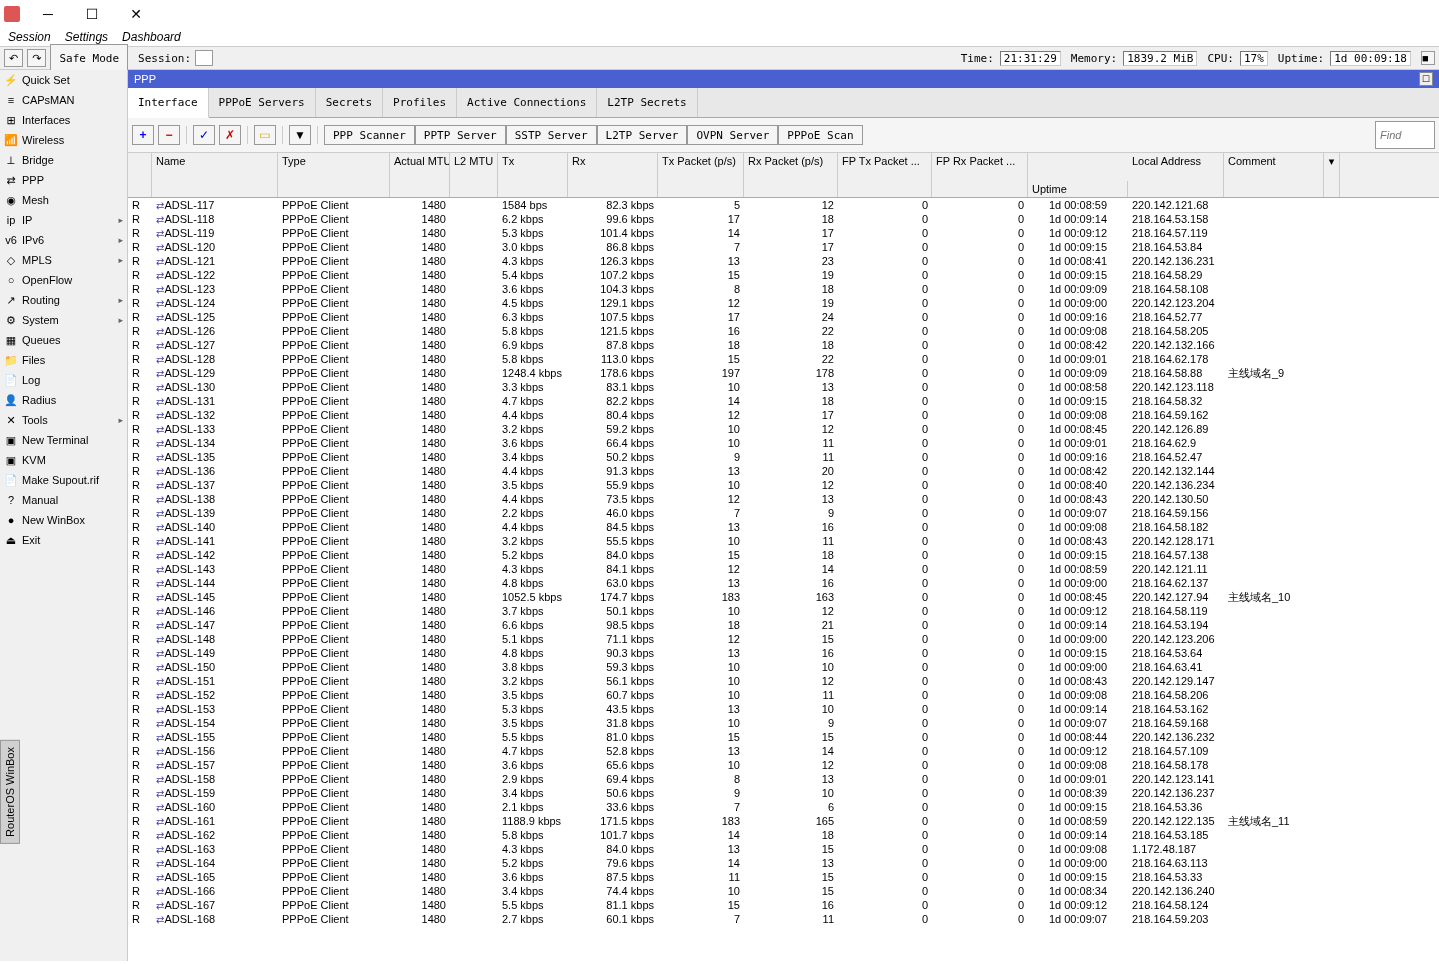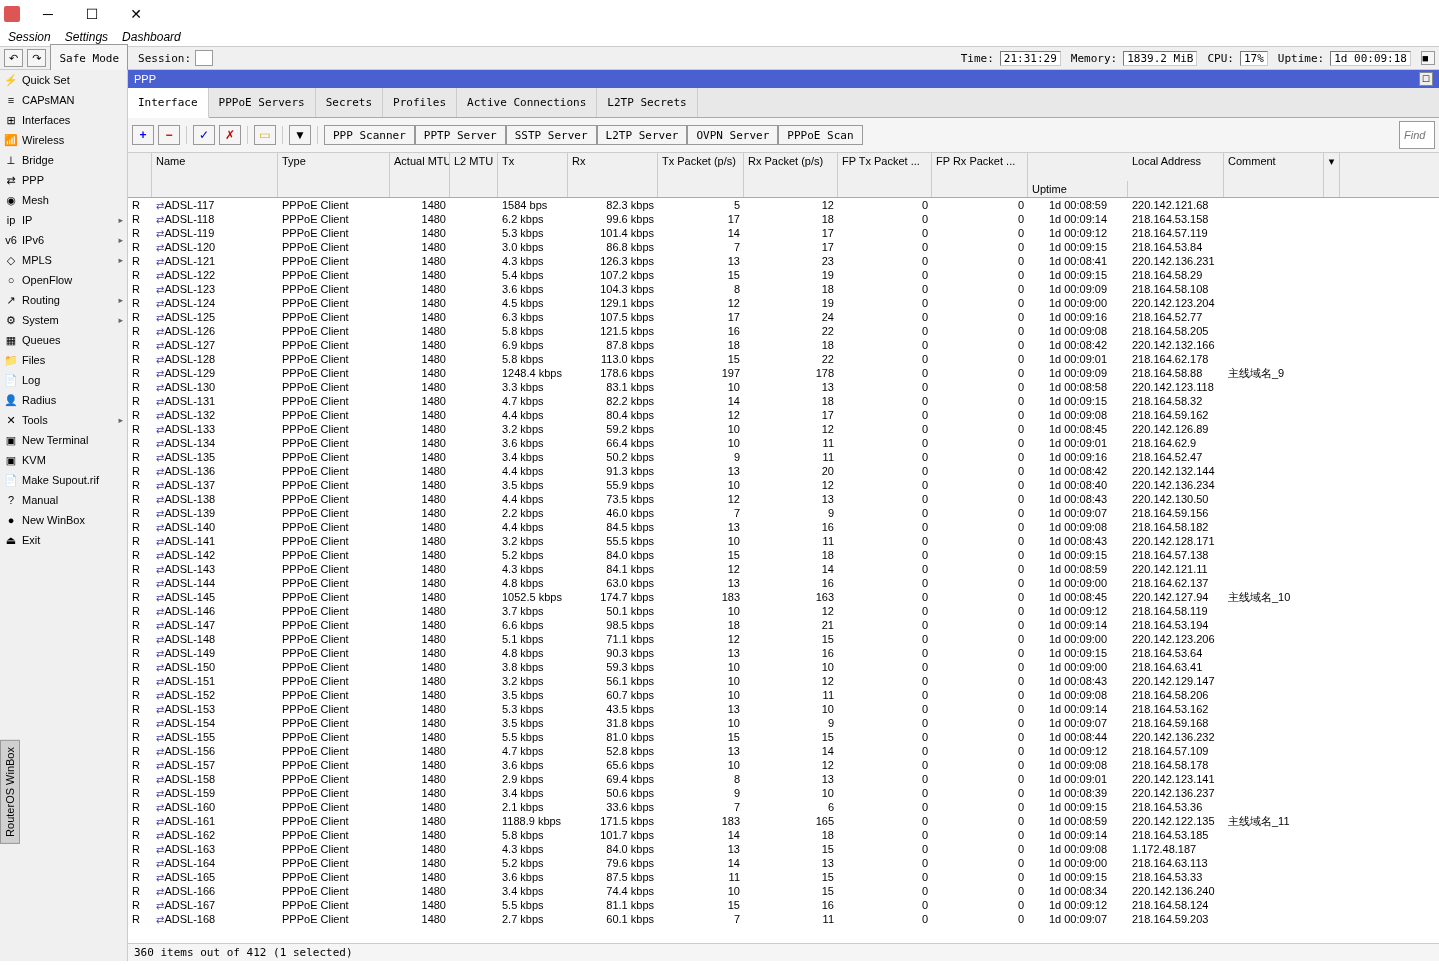--- a/index.html
+++ b/index.html
@@ -40,21 +40,21 @@
 
 .tabs { display: flex; background: #e8e8e8; border-bottom: 1px solid #aaa; }
 .tabs .tab { padding: 8px 10px; font-family: monospace; font-size: 11px; border-right: 1px solid #ccc; cursor: default; }
 .tabs .tab.active { background: #fff; border-bottom: 1px solid #fff; margin-bottom: -1px; }
 
 .tb2 { display: flex; align-items: center; gap: 4px; padding: 3px 4px; border-bottom: 1px solid #ccc; background: #f5f5f5; }
 .tb2 .ibtn { width: 22px; height: 20px; border: 1px solid #999; background: #f5f5f5; display: flex; align-items: center; justify-content: center; font-size: 12px; }
 .tb2 .tbtn { height: 20px; padding: 0 8px; border: 1px solid #999; background: #f5f5f5; display: flex; align-items: center; font-family: monospace; font-size: 11px; }
 .tb2 .sep { width: 1px; height: 18px; background: #ccc; margin: 0 2px; }
 .tb2 .spacer { flex: 1; }
-.tb2 .find { width: 36px; height: 18px; border: 1px solid #999; font-style: italic; color: #888; padding: 13px 4px; font-size: 11px; }
+.tb2 .find { width: 60px; height: 18px; border: 1px solid #999; font-style: italic; color: #888; padding: 13px 4px; font-size: 11px; }
 
 .grid-head { display: flex; background: #f0f0f0; border-bottom: 1px solid #aaa; font-family: monospace; font-size: 11px; }
 .grid-head div { border-right: 1px solid #ccc; padding: 2px 4px; white-space: nowrap; overflow: hidden; }
 .grid-body { flex: 1; overflow-y: auto; overflow-x: hidden; }
 .row { display: flex; font-family: monospace; font-size: 11px; height: 14px; align-items: center; }
 .row div { padding: 0 4px; white-space: nowrap; overflow: hidden; }
 .row .flag { width: 24px; }
 .row .nm { width: 126px; }
 .row .tp { width: 112px; }
 .row .mtu { width: 60px; text-align: right; }
@@ -1107,17 +1107,16 @@
           <div class="rx">60.1 kbps</div>
           <div class="txp">7</div>
           <div class="rxp">11</div>
           <div class="fptx">0</div>
           <div class="fprx">0</div>
           <div class="up">1d 00:09:07</div>
           <div class="loc">218.164.59.203</div>
           <div class="cmt"></div>
         </div>
       </div>
-    <div class="status">360 items out of 412 (1 selected)</div>
   </div>
 </div>
 
 <div class="sidetab">RouterOS WinBox</div>
 
 </body></html>

